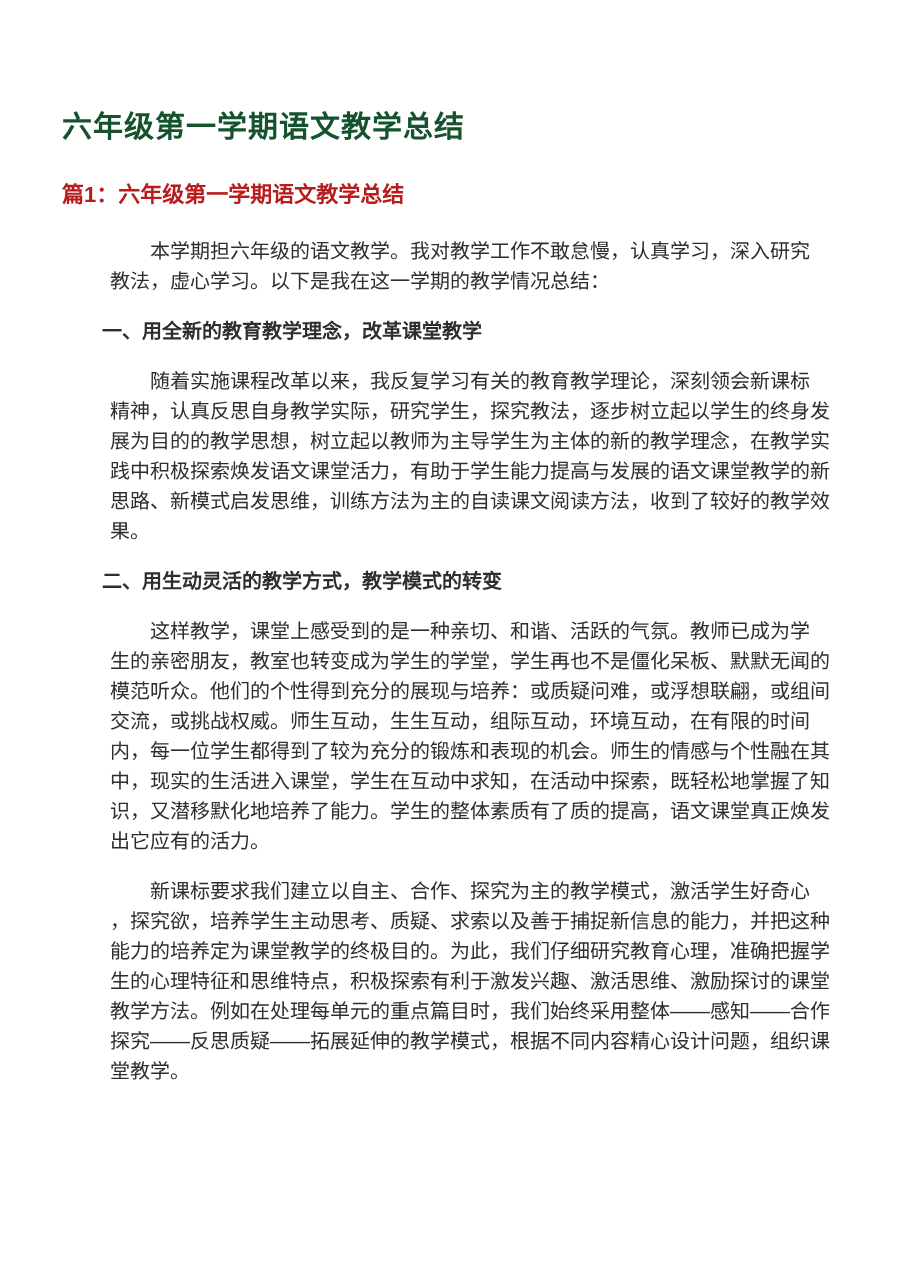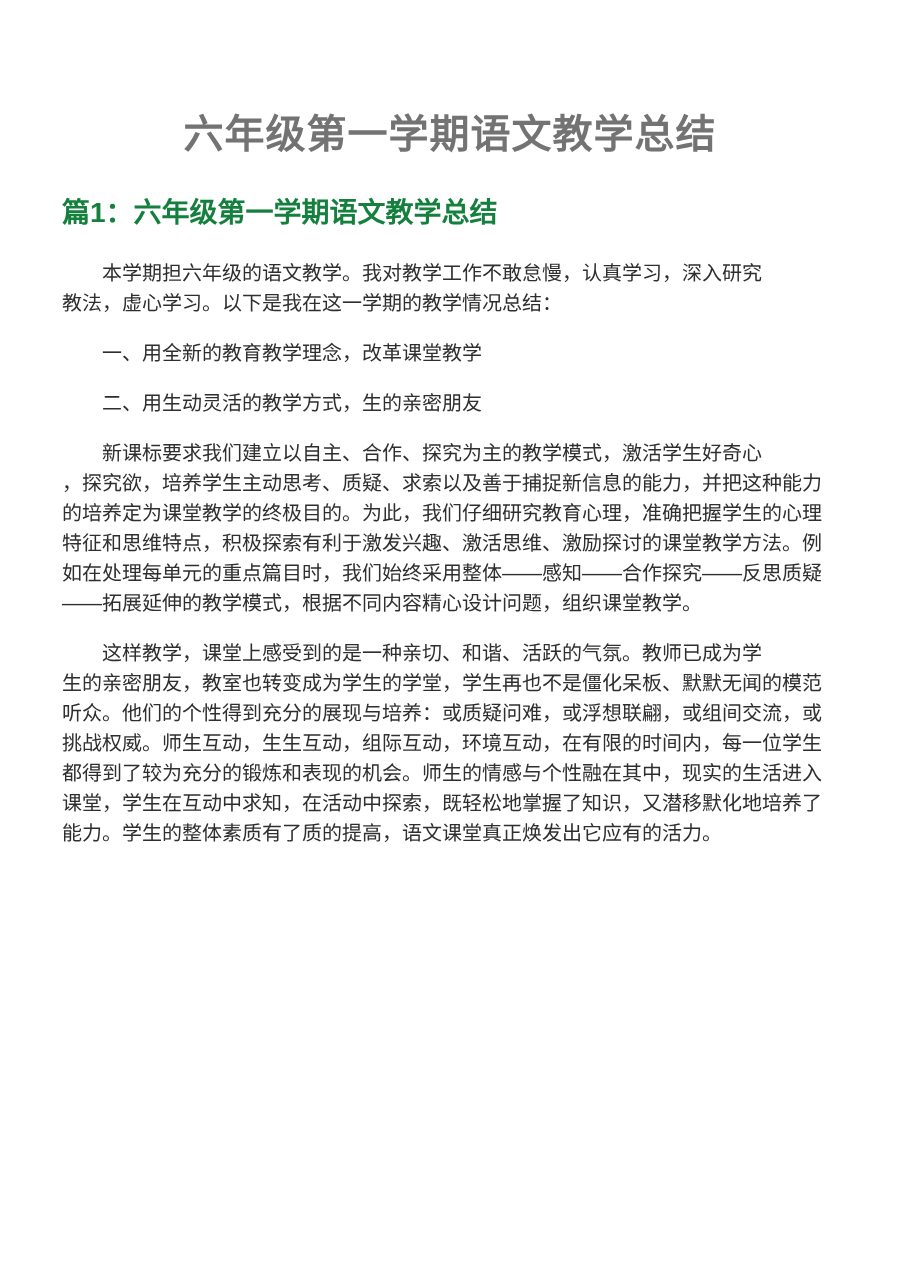--- a/index.html
+++ b/index.html
@@ -10,68 +10,70 @@
   .page {
     width: 900px;
     min-height: 1273px;
     box-sizing: border-box;
     background: #ffffff;
     padding: 102px 62px 80px 62px;
     font-family: "Liberation Sans", "DejaVu Sans", sans-serif;
     color: #2e2e2e;
   }
   .doc-title {
-    font-size: 40px;
+    font-size: 30px;
     font-weight: 700;
-    color: #737373;
-    text-align: center;
+    color: #14532d;
     margin: 0 0 30px 0;
     letter-spacing: 1px;
   }
   .article-heading {
-    font-size: 28px;
+    font-size: 22px;
     font-weight: 700;
-    color: #15803d;
+    color: #b91c1c;
     margin: 0 0 28px 0;
   }
   .block {
     font-size: 20px;
     line-height: 30px;
     margin: 0 0 20px 0;
     text-indent: 2em;
     white-space: pre-wrap;
     word-break: break-all;
   }
   .sub-heading {
-    font-weight: 400; 
+    font-weight: 700; 
     margin-top: 8px;
   }
   .paragraph {
     font-weight: 400;
+    margin-left: 48px;
   }
 </style>
 </head>
 <body>
 
 <main class="page">
 
   <h1 class="doc-title">六年级第一学期语文教学总结</h1>
 
   <h2 class="article-heading">篇1：六年级第一学期语文教学总结</h2>
 
   <p class="block paragraph">本学期担六年级的语文教学。我对教学工作不敢怠慢，认真学习，深入研究
 教法，虚心学习。以下是我在这一学期的教学情况总结：</p>
 
   <h3 class="block sub-heading">一、用全新的教育教学理念，改革课堂教学</h3>
 
+  <p class="block paragraph">随着实施课程改革以来，我反复学习有关的教育教学理论，深刻领会新课标
+精神，认真反思自身教学实际，研究学生，探究教法，逐步树立起以学生的终身发展为目的的教学思想，树立起以教师为主导学生为主体的新的教学理念，在教学实践中积极探索焕发语文课堂活力，有助于学生能力提高与发展的语文课堂教学的新思路、新模式启发思维，训练方法为主的自读课文阅读方法，收到了较好的教学效果。</p>
 
-  <h3 class="block sub-heading">二、用生动灵活的教学方式，生的亲密朋友</h3>
+  <h3 class="block sub-heading">二、用生动灵活的教学方式，教学模式的转变</h3>
+
+  <p class="block paragraph">这样教学，课堂上感受到的是一种亲切、和谐、活跃的气氛。教师已成为学
+生的亲密朋友，教室也转变成为学生的学堂，学生再也不是僵化呆板、默默无闻的模范听众。他们的个性得到充分的展现与培养：或质疑问难，或浮想联翩，或组间交流，或挑战权威。师生互动，生生互动，组际互动，环境互动，在有限的时间内，每一位学生都得到了较为充分的锻炼和表现的机会。师生的情感与个性融在其中，现实的生活进入课堂，学生在互动中求知，在活动中探索，既轻松地掌握了知识，又潜移默化地培养了能力。学生的整体素质有了质的提高，语文课堂真正焕发出它应有的活力。</p>
 
   <p class="block paragraph">新课标要求我们建立以自主、合作、探究为主的教学模式，激活学生好奇心
 ，探究欲，培养学生主动思考、质疑、求索以及善于捕捉新信息的能力，并把这种能力的培养定为课堂教学的终极目的。为此，我们仔细研究教育心理，准确把握学生的心理特征和思维特点，积极探索有利于激发兴趣、激活思维、激励探讨的课堂教学方法。例如在处理每单元的重点篇目时，我们始终采用整体——感知——合作探究——反思质疑——拓展延伸的教学模式，根据不同内容精心设计问题，组织课堂教学。</p>
-
-  <p class="block paragraph">这样教学，课堂上感受到的是一种亲切、和谐、活跃的气氛。教师已成为学
-生的亲密朋友，教室也转变成为学生的学堂，学生再也不是僵化呆板、默默无闻的模范听众。他们的个性得到充分的展现与培养：或质疑问难，或浮想联翩，或组间交流，或挑战权威。师生互动，生生互动，组际互动，环境互动，在有限的时间内，每一位学生都得到了较为充分的锻炼和表现的机会。师生的情感与个性融在其中，现实的生活进入课堂，学生在互动中求知，在活动中探索，既轻松地掌握了知识，又潜移默化地培养了能力。学生的整体素质有了质的提高，语文课堂真正焕发出它应有的活力。</p>
 
 
 
 
 </main>
 
 </body></html>

